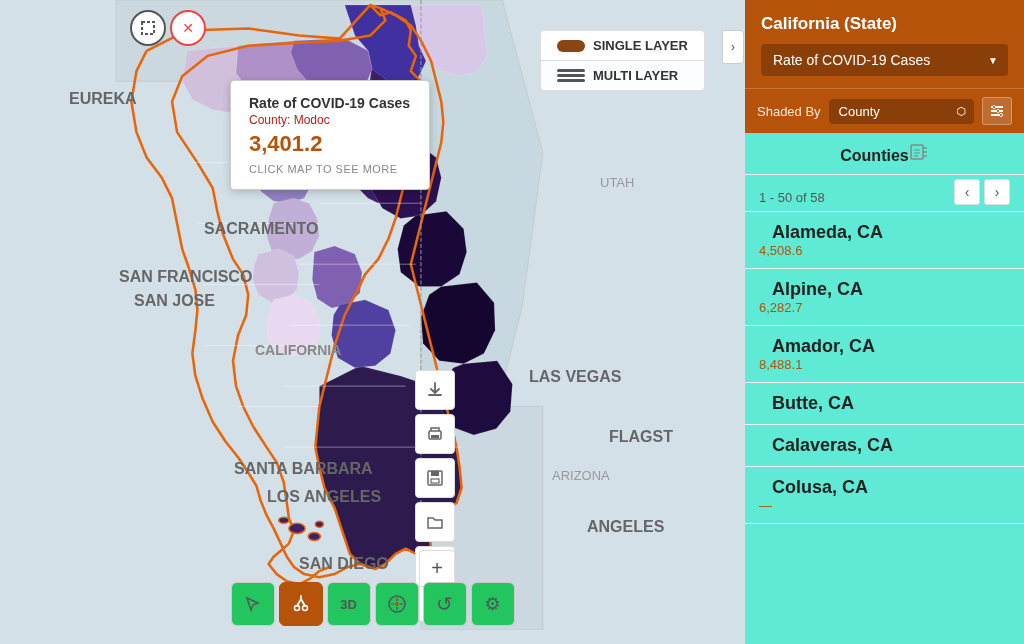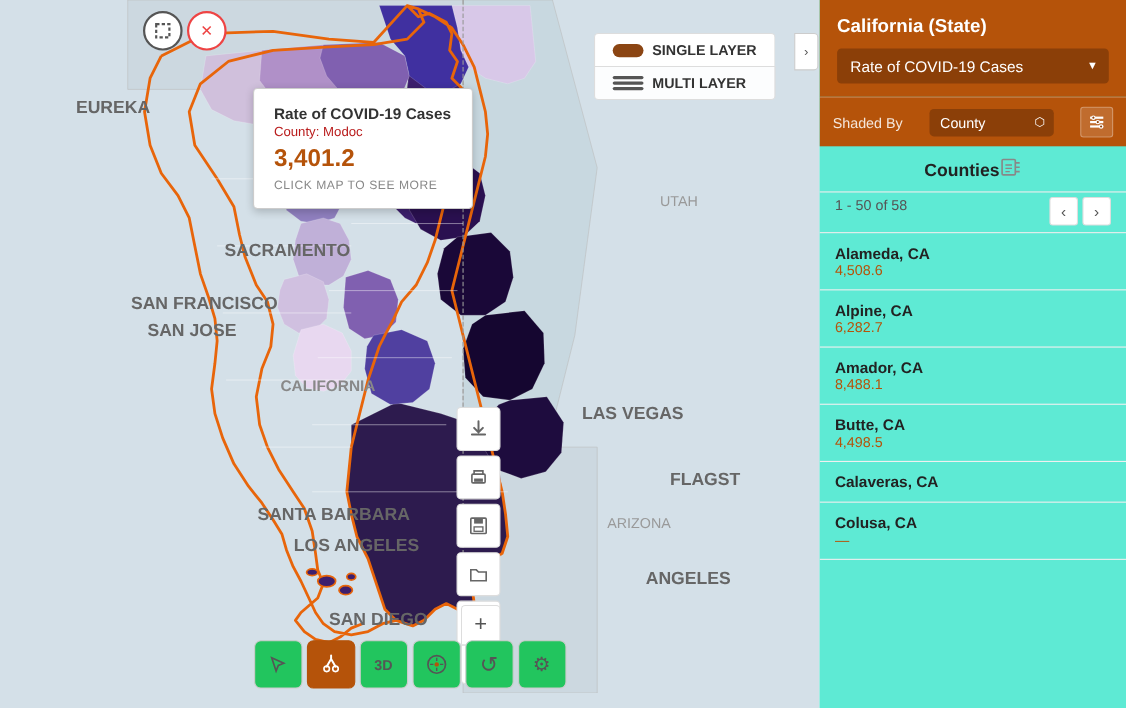--- a/index.html
+++ b/index.html
@@ -228,21 +228,21 @@
       font-size: 10px;
       pointer-events: none;
     }
 
     
     #shaded-bar {
       display: flex; align-items: center;
       padding: 8px 12px;
       background: #b5530a;
       border-top: 1px solid rgba(255,255,255,0.2);
-      gap: 24px;
+      gap: 8px;
     }
     #shaded-label {
       color: rgba(255,255,255,0.85);
       font-size: 13px;
     }
     .shaded-select-wrap {
       flex: 1; position: relative;
     }
     .shaded-select {
       width: 100%;
@@ -281,21 +281,21 @@
       padding: 10px 14px 6px;
       border-bottom: 1px solid #eee;
     }
     #counties-title {
       font-size: 16px; font-weight: 600; color: #222;
     }
     #counties-export {
       font-size: 18px; color: #888; cursor: pointer;
     }
     #counties-pagination {
-      display: flex; align-items: flex-start; justify-content: space-between;
+      display: flex; align-items: flex-end; justify-content: space-between;
       padding: 4px 14px 6px;
       border-bottom: 1px solid #eee;
     }
     #page-info { font-size: 13px; color: #555; }
     .page-nav-btn {
       width: 26px; height: 26px;
       border: 1px solid #ddd;
       border-radius: 3px;
       background: white;
       cursor: pointer;
@@ -307,21 +307,21 @@
     #county-list {
       flex: 1;
       overflow-y: auto;
       padding: 0;
     }
     .county-item {
       padding: 10px 14px;
       border-bottom: 1px solid #f0f0f0;
     }
     .county-name {
-      font-size: 14px; font-weight: 600; color: #222;
+      font-size: 18px; font-weight: 600; color: #222; margin-left: 13px;
     }
     .county-value {
       font-size: 13px; color: #b5530a;
     }
 
     
     #county-list::-webkit-scrollbar { width: 6px; }
     #county-list::-webkit-scrollbar-track { background: #f5f5f5; }
     #county-list::-webkit-scrollbar-thumb { background: #ccc; border-radius: 3px; }
 
@@ -653,21 +653,20 @@
       <div class="county-item">
     <div class="county-name">Alpine, CA</div>
     <div class="county-value">6,282.7</div>
   </div>
       <div class="county-item">
     <div class="county-name">Amador, CA</div>
     <div class="county-value">8,488.1</div>
   </div>
       <div class="county-item">
     <div class="county-name">Butte, CA</div>
-    <div class="county-value">4,498.5</div>
   </div>
       <div class="county-item">
     <div class="county-name">Calaveras, CA</div>
   </div>
       <div class="county-item">
     <div class="county-name">Colusa, CA</div>
     <div class="county-value">—</div>
   </div>
     </div>
 </div>

